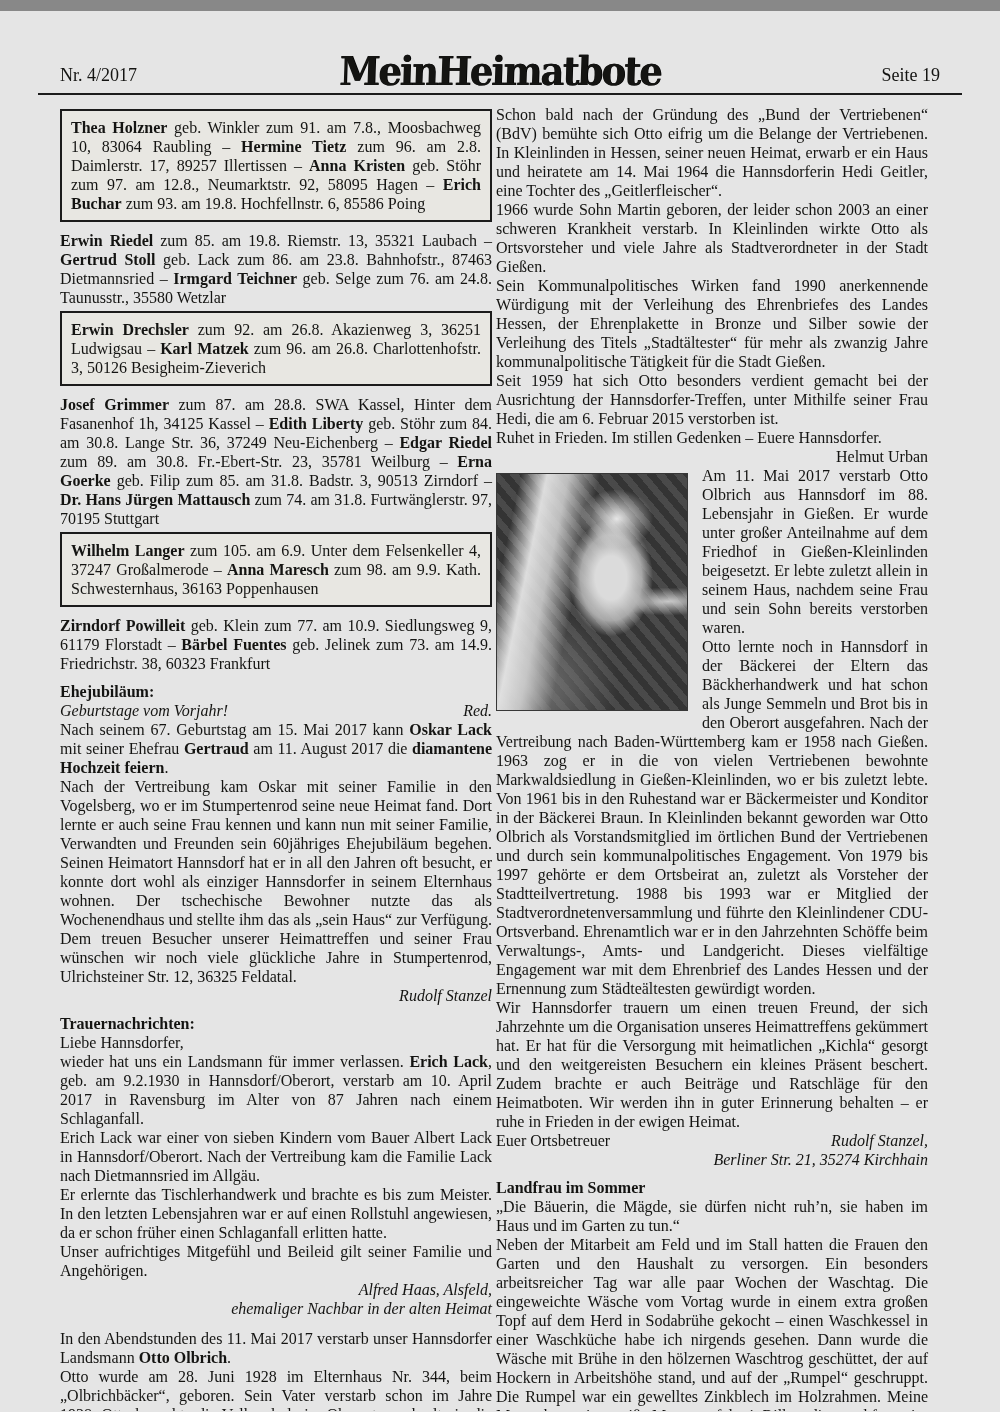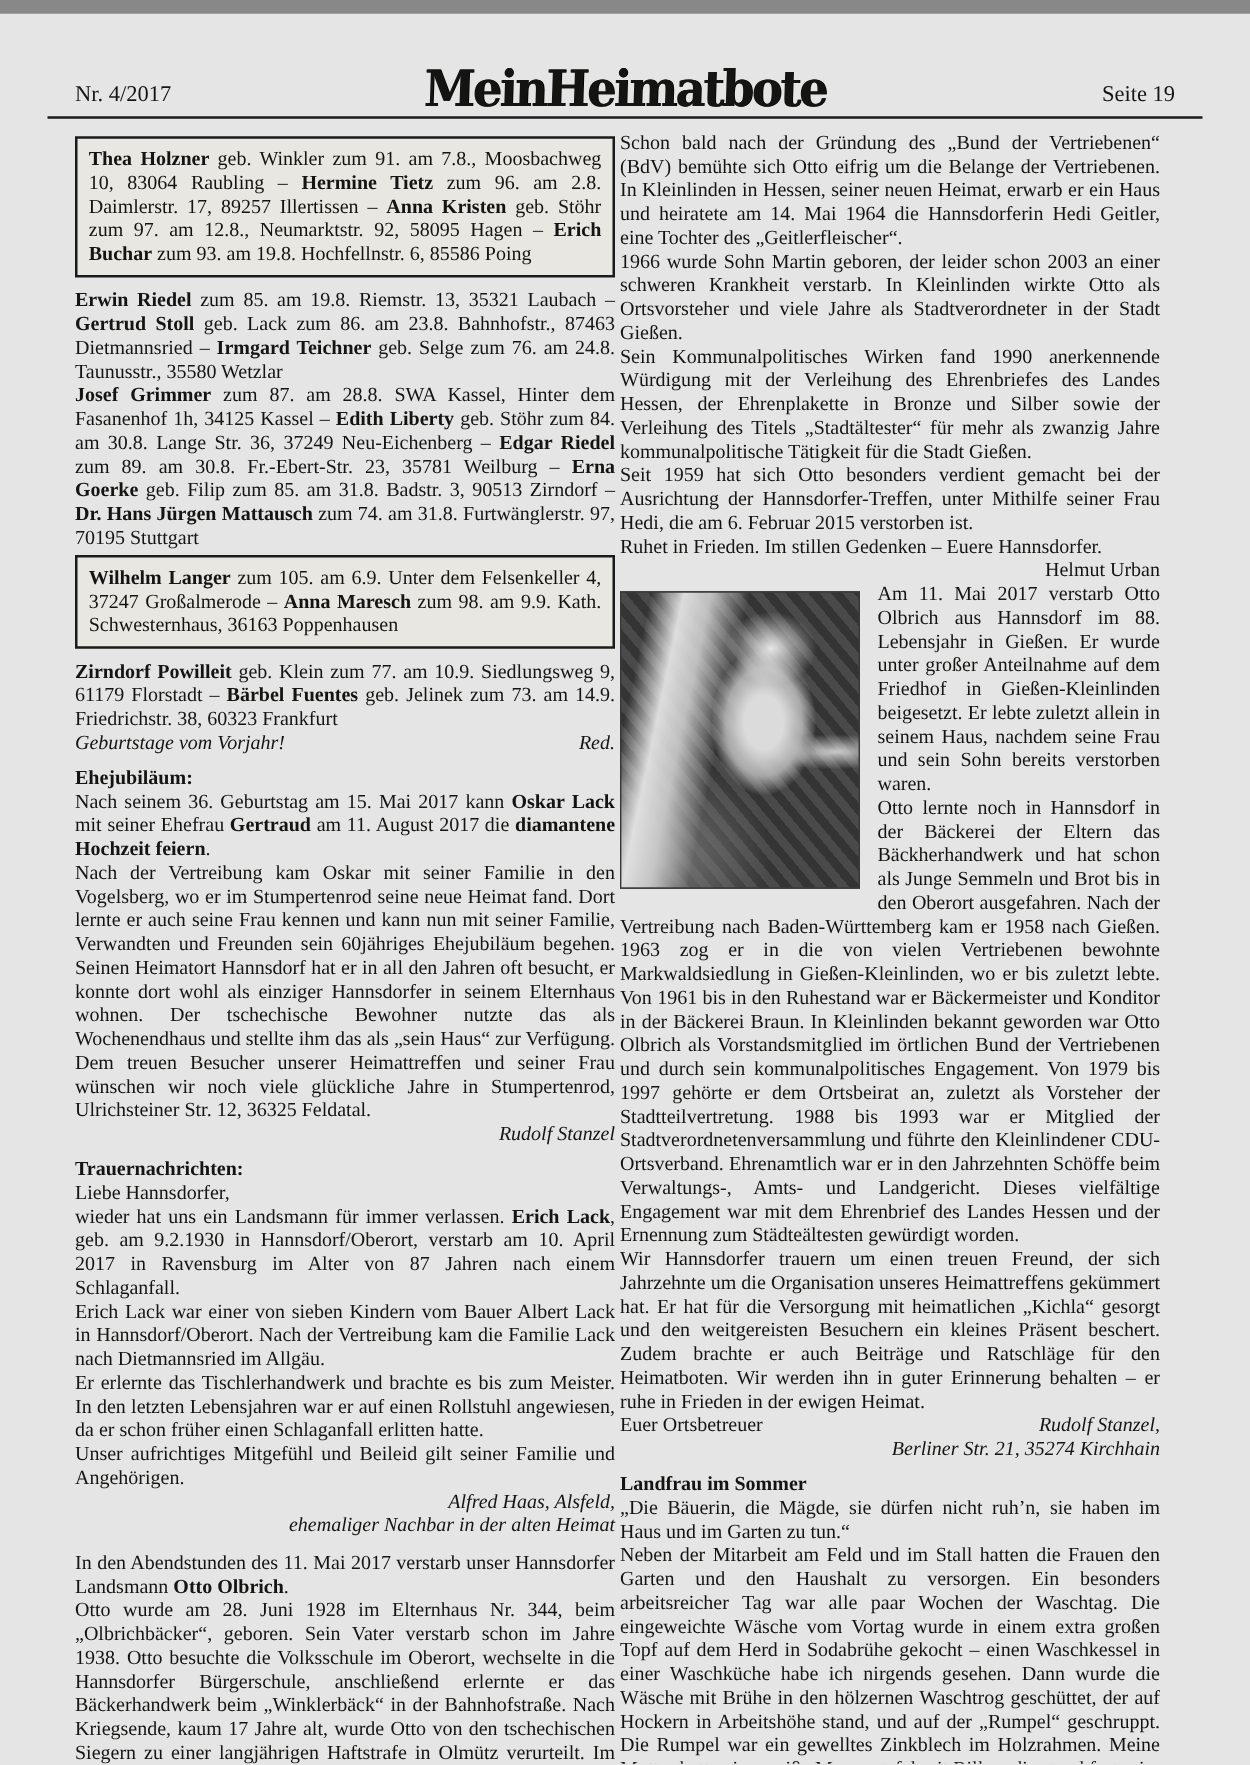--- a/index.html
+++ b/index.html
@@ -62,29 +62,30 @@
 <div class="page">
   <div class="hdr-issue">Nr. 4/2017</div>
   <div class="masthead">MeinHeimatbote</div>
   <div class="hdr-page">Seite 19</div>
   <div class="hdr-rule"></div>
 
   <div class="columns">
     <div class="col">
         <p class="blk box"><b>Thea Holzner</b><span> geb. Winkler zum 91. am 7.8., Moosbachweg 10, 83064 Raubling – </span><b>Hermine Tietz</b><span> zum 96. am 2.8. Daimlerstr. 17, 89257 Illertissen – </span><b>Anna Kristen</b><span> geb. Stöhr zum 97. am 12.8., Neumarktstr. 92, 58095 Hagen – </span><b>Erich Buchar</b><span> zum 93. am 19.8. Hochfellnstr. 6, 85586 Poing</span></p>
         <p class="blk para"><b>Erwin Riedel</b><span> zum 85. am 19.8. Riemstr. 13, 35321 Laubach – </span><b>Gertrud Stoll</b><span> geb. Lack zum 86. am 23.8. Bahnhofstr., 87463 Dietmannsried – </span><b>Irmgard Teichner</b><span> geb. Selge zum 76. am 24.8. Taunusstr., 35580 Wetzlar</span></p>
+        <p class="blk box"><b>Erwin Drechsler</b><span> zum 92. am 26.8. Akazienweg 3, 36251 Ludwigsau – </span><b>Karl Matzek</b><span> zum 96. am 26.8. Charlottenhofstr. 3, 50126 Besigheim-Zieverich</span></p>
         <p class="blk para"><b>Josef Grimmer</b><span> zum 87. am 28.8. SWA Kassel, Hinter dem Fasanenhof 1h, 34125 Kassel – </span><b>Edith Liberty</b><span> geb. Stöhr zum 84. am 30.8. Lange Str. 36, 37249 Neu-Eichenberg – </span><b>Edgar Riedel</b><span> zum 89. am 30.8. Fr.-Ebert-Str. 23, 35781 Weilburg – </span><b>Erna Goerke</b><span> geb. Filip zum 85. am 31.8. Badstr. 3, 90513 Zirndorf – </span><b>Dr. Hans Jürgen Mattausch</b><span> zum 74. am 31.8. Furtwänglerstr. 97, 70195 Stuttgart</span></p>
         <p class="blk box"><b>Wilhelm Langer</b><span> zum 105. am 6.9. Unter dem Felsenkeller 4, 37247 Großalmerode – </span><b>Anna Maresch</b><span> zum 98. am 9.9. Kath. Schwesternhaus, 36163 Poppenhausen</span></p>
         <p class="blk para"><b>Zirndorf Powilleit</b><span> geb. Klein zum 77. am 10.9. Siedlungsweg 9, 61179 Florstadt – </span><b>Bärbel Fuentes</b><span> geb. Jelinek zum 73. am 14.9. Friedrichstr. 38, 60323 Frankfurt</span></p>
+        <p class="blk heading"><span>Ehejubiläum:</span></p>
         <p class="blk split">
           <span class="sl"><i>Geburtstage vom Vorjahr!</i></span>
           <span class="sr"><i>Red.</i></span>
         </p>
-        <p class="blk heading"><span>Ehejubiläum:</span></p>
-        <p class="blk para"><span>Nach seinem 36. Geburtstag am 15. Mai 2017 kann </span><b>Oskar Lack</b><span> mit seiner Ehefrau </span><b>Gertraud</b><span> am 11. August 2017 die </span><b>diamantene Hochzeit feiern</b><span>.</span></p>
+        <p class="blk para"><span>Nach seinem 67. Geburtstag am 15. Mai 2017 kann </span><b>Oskar Lack</b><span> mit seiner Ehefrau </span><b>Gertraud</b><span> am 11. August 2017 die </span><b>diamantene Hochzeit feiern</b><span>.</span></p>
         <p class="blk para"><span>Nach der Vertreibung kam Oskar mit seiner Familie in den Vogelsberg, wo er im Stumpertenrod seine neue Heimat fand. Dort lernte er auch seine Frau kennen und kann nun mit seiner Familie, Verwandten und Freunden sein 60jähriges Ehejubiläum begehen. Seinen Heimatort Hannsdorf hat er in all den Jahren oft besucht, er konnte dort wohl als einziger Hannsdorfer in seinem Elternhaus wohnen. Der tschechische Bewohner nutzte das als Wochenendhaus und stellte ihm das als „sein Haus“ zur Verfügung. Dem treuen Besucher unserer Heimattreffen und seiner Frau wünschen wir noch viele glückliche Jahre in Stumpertenrod, Ulrichsteiner Str. 12, 36325 Feldatal.</span></p>
         <p class="blk right"><i>Rudolf Stanzel</i></p>
         <p class="blk heading"><span>Trauernachrichten:</span></p>
         <p class="blk para"><span>Liebe Hannsdorfer,</span></p>
         <p class="blk para"><span>wieder hat uns ein Landsmann für immer verlassen. </span><b>Erich Lack</b><span>, geb. am 9.2.1930 in Hannsdorf/Oberort, verstarb am 10. April 2017 in Ravensburg im Alter von 87 Jahren nach einem Schlaganfall.</span></p>
         <p class="blk para"><span>Erich Lack war einer von sieben Kindern vom Bauer Albert Lack in Hannsdorf/Oberort. Nach der Vertreibung kam die Familie Lack nach Dietmannsried im Allgäu.</span></p>
         <p class="blk para"><span>Er erlernte das Tischlerhandwerk und brachte es bis zum Meister. In den letzten Lebensjahren war er auf einen Rollstuhl angewiesen, da er schon früher einen Schlaganfall erlitten hatte.</span></p>
         <p class="blk para"><span>Unser aufrichtiges Mitgefühl und Beileid gilt seiner Familie und Angehörigen.</span></p>
         <p class="blk right"><i>Alfred Haas, Alsfeld,</i></p>
         <p class="blk right"><i>ehemaliger Nachbar in der alten Heimat</i></p>

